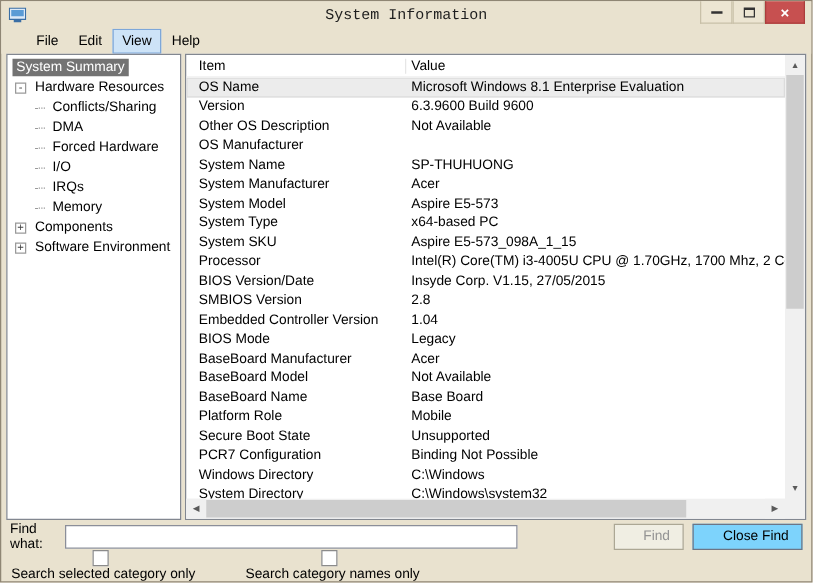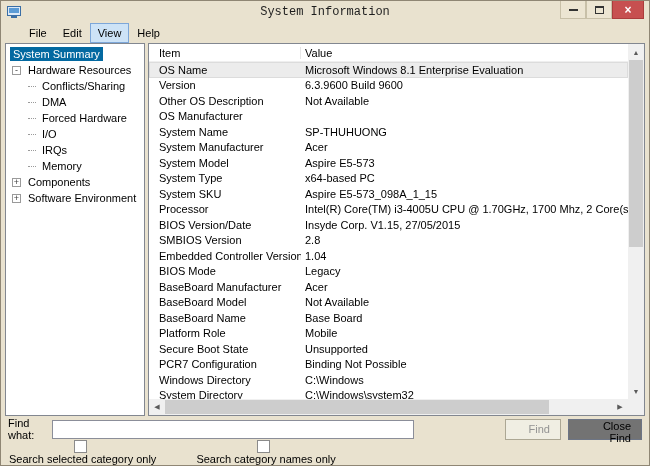--- a/index.html
+++ b/index.html
@@ -63,32 +63,32 @@
   .expander {
     width:9px; height:9px; flex:0 0 auto;
     border:1px solid #9a9a9a; background:#fff;
     font-size:9px; line-height:7px; text-align:center; color:#444;
     margin-right:4px;
   }
   .tree-item.lvl2::before {
     content:""; width:8px; border-top:1px dotted #9a9a9a; margin-right:3px;
   }
   .tree-label { padding:1px 3px; }
-  .tree-item.selected .tree-label { background:#0369a1; color:#fff; }
+  .tree-item.selected .tree-label { background:#737373; color:#fff; }
 
   .content-pane {
     flex:1 1 auto; min-width:0;
     background:#fff; border:1px solid #828790;
     position:relative; display:flex; flex-direction:column;
   }
   .list-area { flex:1 1 auto; overflow:hidden; margin-right:16px; min-height:0; }
 
   .theader { display:flex; height:18px; align-items:center; border-bottom:1px solid #efefef; }
   .theader .c1 { border-right:1px solid #e6e6e6; }
-  .c1 { width:152px; flex:0 0 auto; padding-left:10px; overflow:hidden; white-space:nowrap; }
+  .c1 { width:176px; flex:0 0 auto; padding-left:10px; overflow:hidden; white-space:nowrap; }
   .c2 { flex:1 1 auto; padding-left:4px; overflow:hidden; white-space:nowrap; min-width:0; }
 
   .trow { display:flex; height:15.5px; align-items:center; cursor:default; }
   .trow.selected { background:#ececec; box-shadow:inset 0 0 0 1px #dcdcdc; }
 
   
   .vscroll {
     position:absolute; top:0; right:0; bottom:16px; width:16px;
     background:#f0f0f0; display:flex; flex-direction:column;
   }
@@ -113,21 +113,21 @@
     width:362px; height:19px; flex:0 0 auto;
     border:1px solid #8b8e99; background:#fff;
     font-family:"Liberation Sans", sans-serif; font-size:11px; padding:0 3px;
   }
   .find-spacer { flex:1 1 auto; }
   .btn {
     height:21px; font-family:"Liberation Sans", sans-serif; font-size:11px;
     background:#f0eee3; border:1px solid #aca794; padding:0 10px; cursor:default;text-align:right;
   }
   .btn.find-btn { width:56px; color:#939393; margin-right:7px; }
-  .btn.close-find-btn { width:74px; border:1px solid #6d7585; background:#737373; }
+  .btn.close-find-btn { width:88px; border:1px solid #6d7585; background:#7dd3fc; }
 
   
   .checkrow { flex:0 0 auto; height:21px; display:flex; align-items:center; padding:0 8px; margin-bottom:2px; }
   .check-group { display:flex; align-items:center; cursor:default;flex-direction:column; }
   .check-group + .check-group { margin-left:40px; }
   .checkbox {
     width:13px; height:13px; flex:0 0 auto;
     border:1px solid #8b8b8b; background:#fff; margin-right:5px;
   }
 </style>

